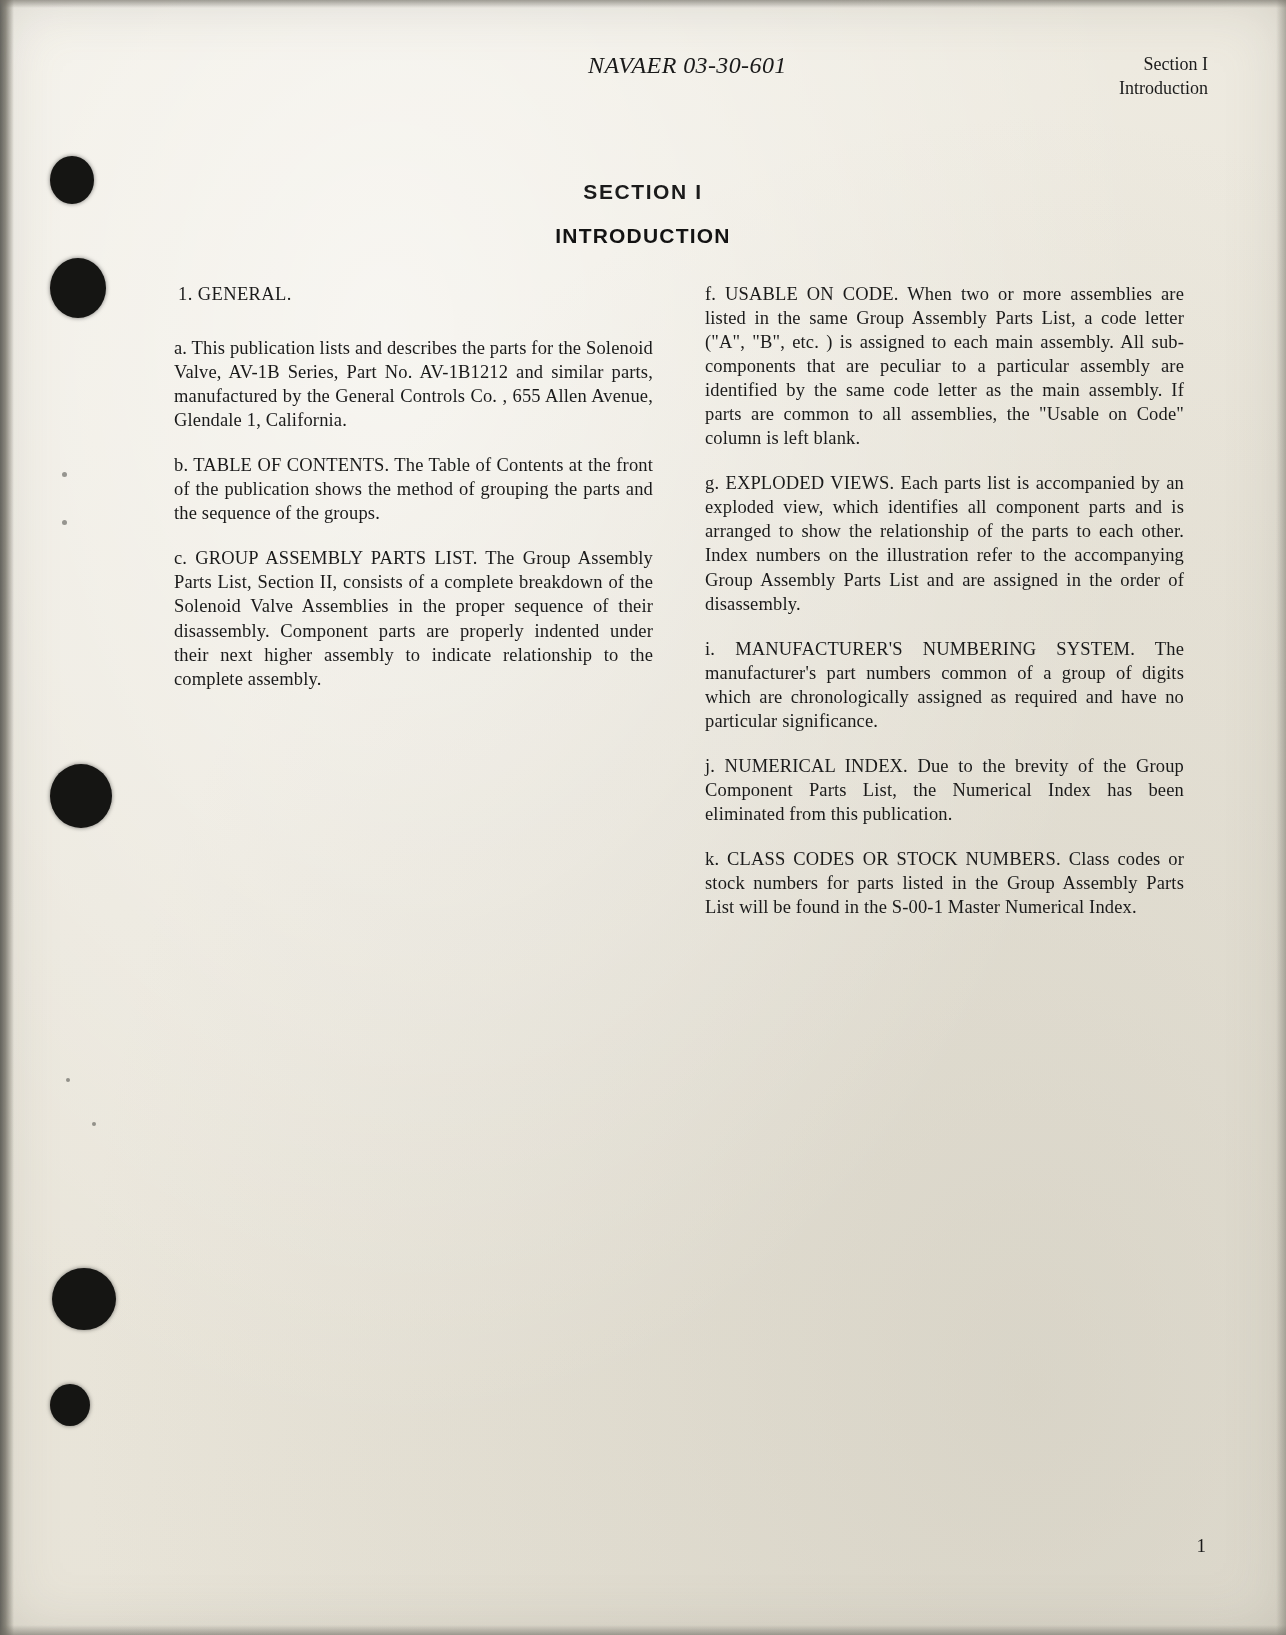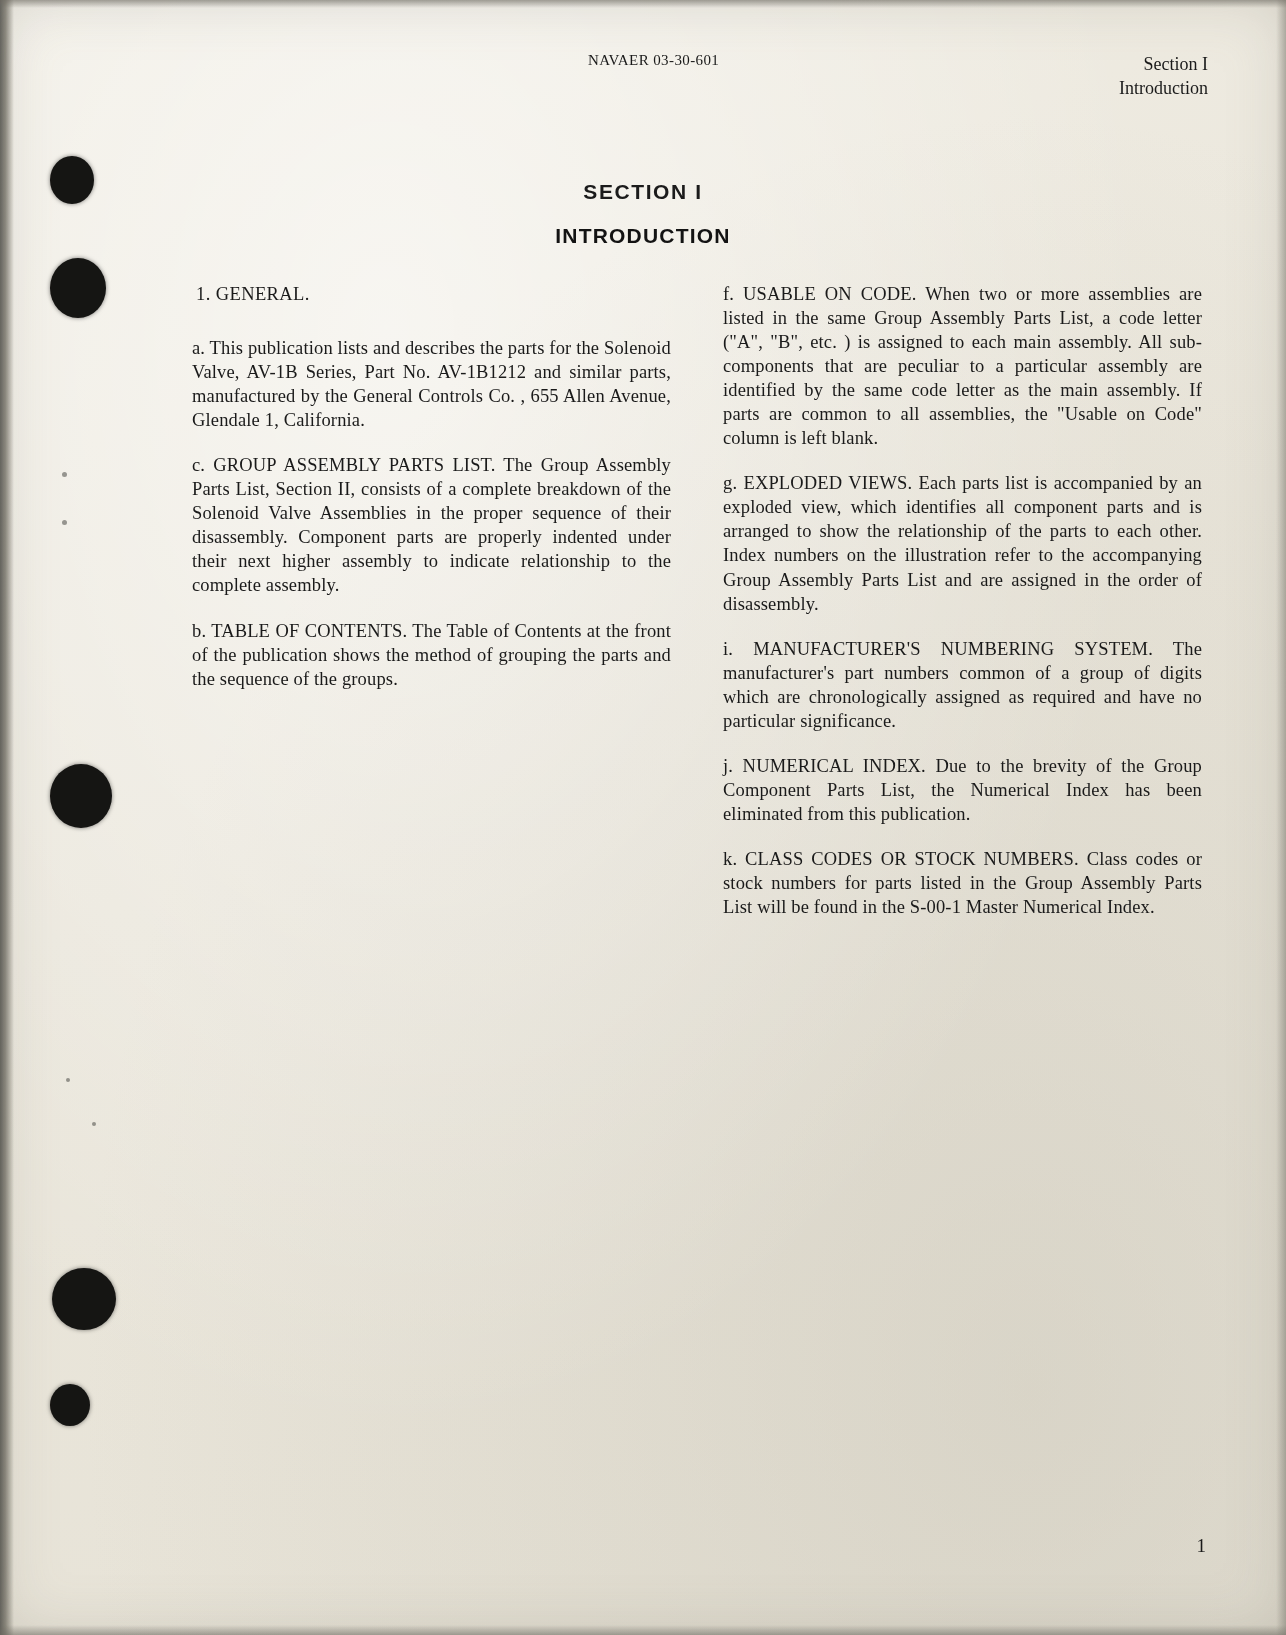--- a/index.html
+++ b/index.html
@@ -75,22 +75,23 @@
     position: absolute;
     top: 52px;
     left: 0;
     right: 0;
     height: 50px;
   }
   .doc-number {
     position: absolute;
     left: 588px;
     top: 0;
-    font-size: 15px;
+    font-size: 24px;
     letter-spacing: 0.4px;
+    font-style: italic;
   }
   .header-right {
     position: absolute;
     right: 78px;
     top: 0;
     text-align: right;
     font-size: 18px;
     line-height: 1.35;
   }
 
@@ -115,21 +116,21 @@
     font-size: 21px;
     letter-spacing: 1.2px;
     margin-top: 20px;
     color: #131313;
   }
 
   
   .columns {
     position: absolute;
     top: 282px;
-    left: 192px;
+    left: 174px;
     width: 1010px;
     display: flex;
     gap: 52px;
   }
   .col {
     width: 480px;
   }
   .para {
     font-size: 18.5px;
     line-height: 1.30;
@@ -191,22 +192,22 @@
 
   <div class="title-block">
     <div class="section-title">SECTION  I</div>
     <div class="section-subtitle">INTRODUCTION</div>
   </div>
 
   <div class="columns">
     <div class="col">
       <div class="para first-general caps">1.  GENERAL.</div>
       <div class="para">a.  This publication lists and describes the parts for the Solenoid Valve, AV-1B Series, Part No. AV-1B1212 and similar parts, manufactured by the General Controls Co. , 655 Allen Avenue, Glendale 1, California.</div>
+      <div class="para">b.  TABLE OF CONTENTS.  The Table of Contents at the front of the publication shows the method of grouping the parts and the sequence of the groups.</div>
       <div class="para">c.  GROUP ASSEMBLY PARTS LIST.  The Group Assembly Parts List, Section II, consists of a complete breakdown of the Solenoid Valve Assemblies in the proper sequence of their disassembly.  Component parts are properly indented under their next higher assembly to indicate relationship to the complete assembly.</div>
-      <div class="para">b.  TABLE OF CONTENTS.  The Table of Contents at the front of the publication shows the method of grouping the parts and the sequence of the groups.</div>
     </div>
     <div class="col">
       <div class="para">f.  USABLE ON CODE.  When two or more assemblies are listed in the same Group Assembly Parts List, a code letter ("A", "B", etc. ) is assigned to each main assembly.  All sub-components that are peculiar to a particular assembly are identified by the same code letter as the main assembly.  If parts are common to all assemblies, the "Usable on Code" column is left blank.</div>
       <div class="para">g.  EXPLODED VIEWS.  Each parts list is accompanied by an exploded view, which identifies all component parts and is arranged to show the relationship of the parts to each other.  Index numbers on the illustration refer to the accompanying Group Assembly Parts List and are assigned in the order of disassembly.</div>
       <div class="para">i.  MANUFACTURER'S NUMBERING SYSTEM.  The manufacturer's part numbers common of a group of digits which are chronologically assigned as required and have no particular significance.</div>
       <div class="para">j.  NUMERICAL INDEX.  Due to the brevity of the Group Component Parts List, the Numerical Index has been eliminated from this publication.</div>
       <div class="para">k.  CLASS CODES OR STOCK NUMBERS.  Class codes or stock numbers for parts listed in the Group Assembly Parts List will be found in the S-00-1 Master Numerical Index.</div>
     </div>
   </div>
 

